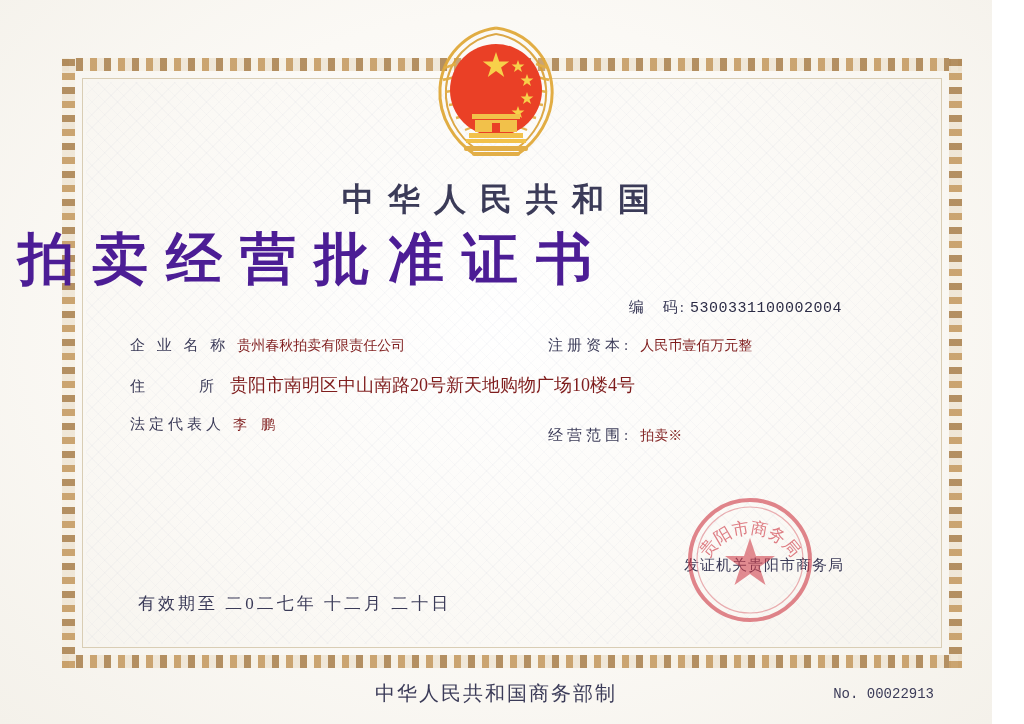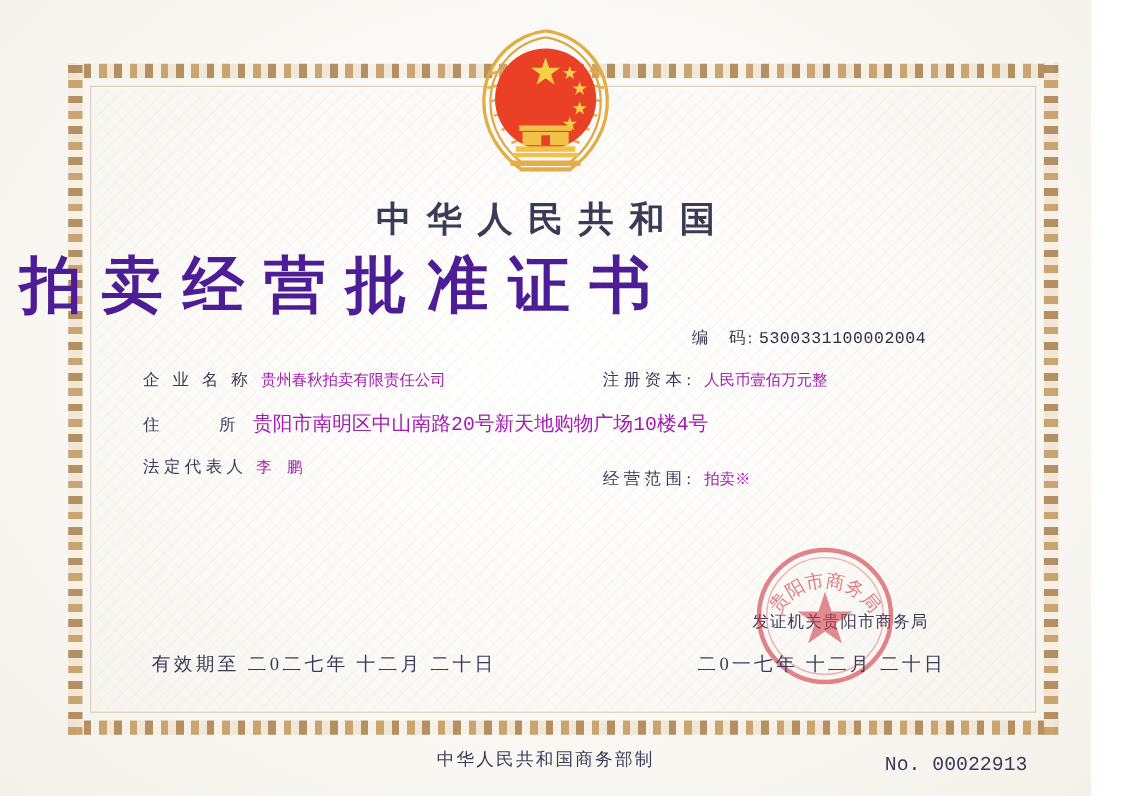--- a/index.html
+++ b/index.html
@@ -180,21 +180,21 @@
   }
   .lbl.sp3 { letter-spacing: 8px; }
   .lbl.sp2 { letter-spacing: 4px; }
   .field .val {
     font-size: 14px;
     color: #2b2b50;
     margin-left: 8px;
     white-space: nowrap;
   }
   .val.small { font-size: 18px; }
-  .val.blue { color: #a21caf; font-family: Liberation Mono, monospace; }
+  .val.blue { color: #7f1d1d; }
 
   
   .issuer {
     position: absolute;
     top: 556px;
     right: 148px;
     font-size: 15px;
     color: #3b3b58;
     letter-spacing: 1px;
   }
@@ -227,29 +227,29 @@
     color: #3b3b58;
     letter-spacing: 3px;
   }
 
   
   .footer-center {
     position: absolute;
     left: 0; right: 0;
     top: 680px;
     text-align: center;
-    font-size: 16px;
+    font-size: 20px;
     color: #3b3b58;
     letter-spacing: 2px;
   }
   .footer-no {
     position: absolute;
     right: 58px;
     top: 686px;
-    font-size: 18px;
+    font-size: 14px;
     color: #3b3b58;
     font-family: "Liberation Mono", "DejaVu Sans Mono", monospace;
   }
 </style>
 </head>
 <body>
 
 <div class="certificate">
   <div class="paper-tint"></div>
 
@@ -363,17 +363,16 @@
       <circle cx="70" cy="70" r="53" fill="none" stroke="#cf3b47" stroke-width="1.2" opacity="0.55"></circle>
       <polygon points="70,48 76,66 95,66 79.5,77 85.5,95 70,84 54.5,95 60.5,77 45,66 64,66" fill="#cf3b47" opacity="0.8"></polygon>
       <path id="seal-arc" d="M 24 78 A 48 48 0 0 1 116 78" fill="none"></path>
       <text font-family="'DejaVu Serif','Liberation Serif',serif" font-size="17" fill="#cf3b47" opacity="0.9">
         <textPath href="#seal-arc" startOffset="50%" text-anchor="middle">贵阳市商务局</textPath>
       </text>
     </svg>
   </div>
 
   <div class="date-left">有效期至 二0二七年 十二月 二十日</div>
-  <div class="date-right">二0一七年 十二月 二十日</div>
 
   <div class="footer-center">中华人民共和国商务部制</div>
   <div class="footer-no">No. 00022913</div>
 </div>
 
 </body></html>

